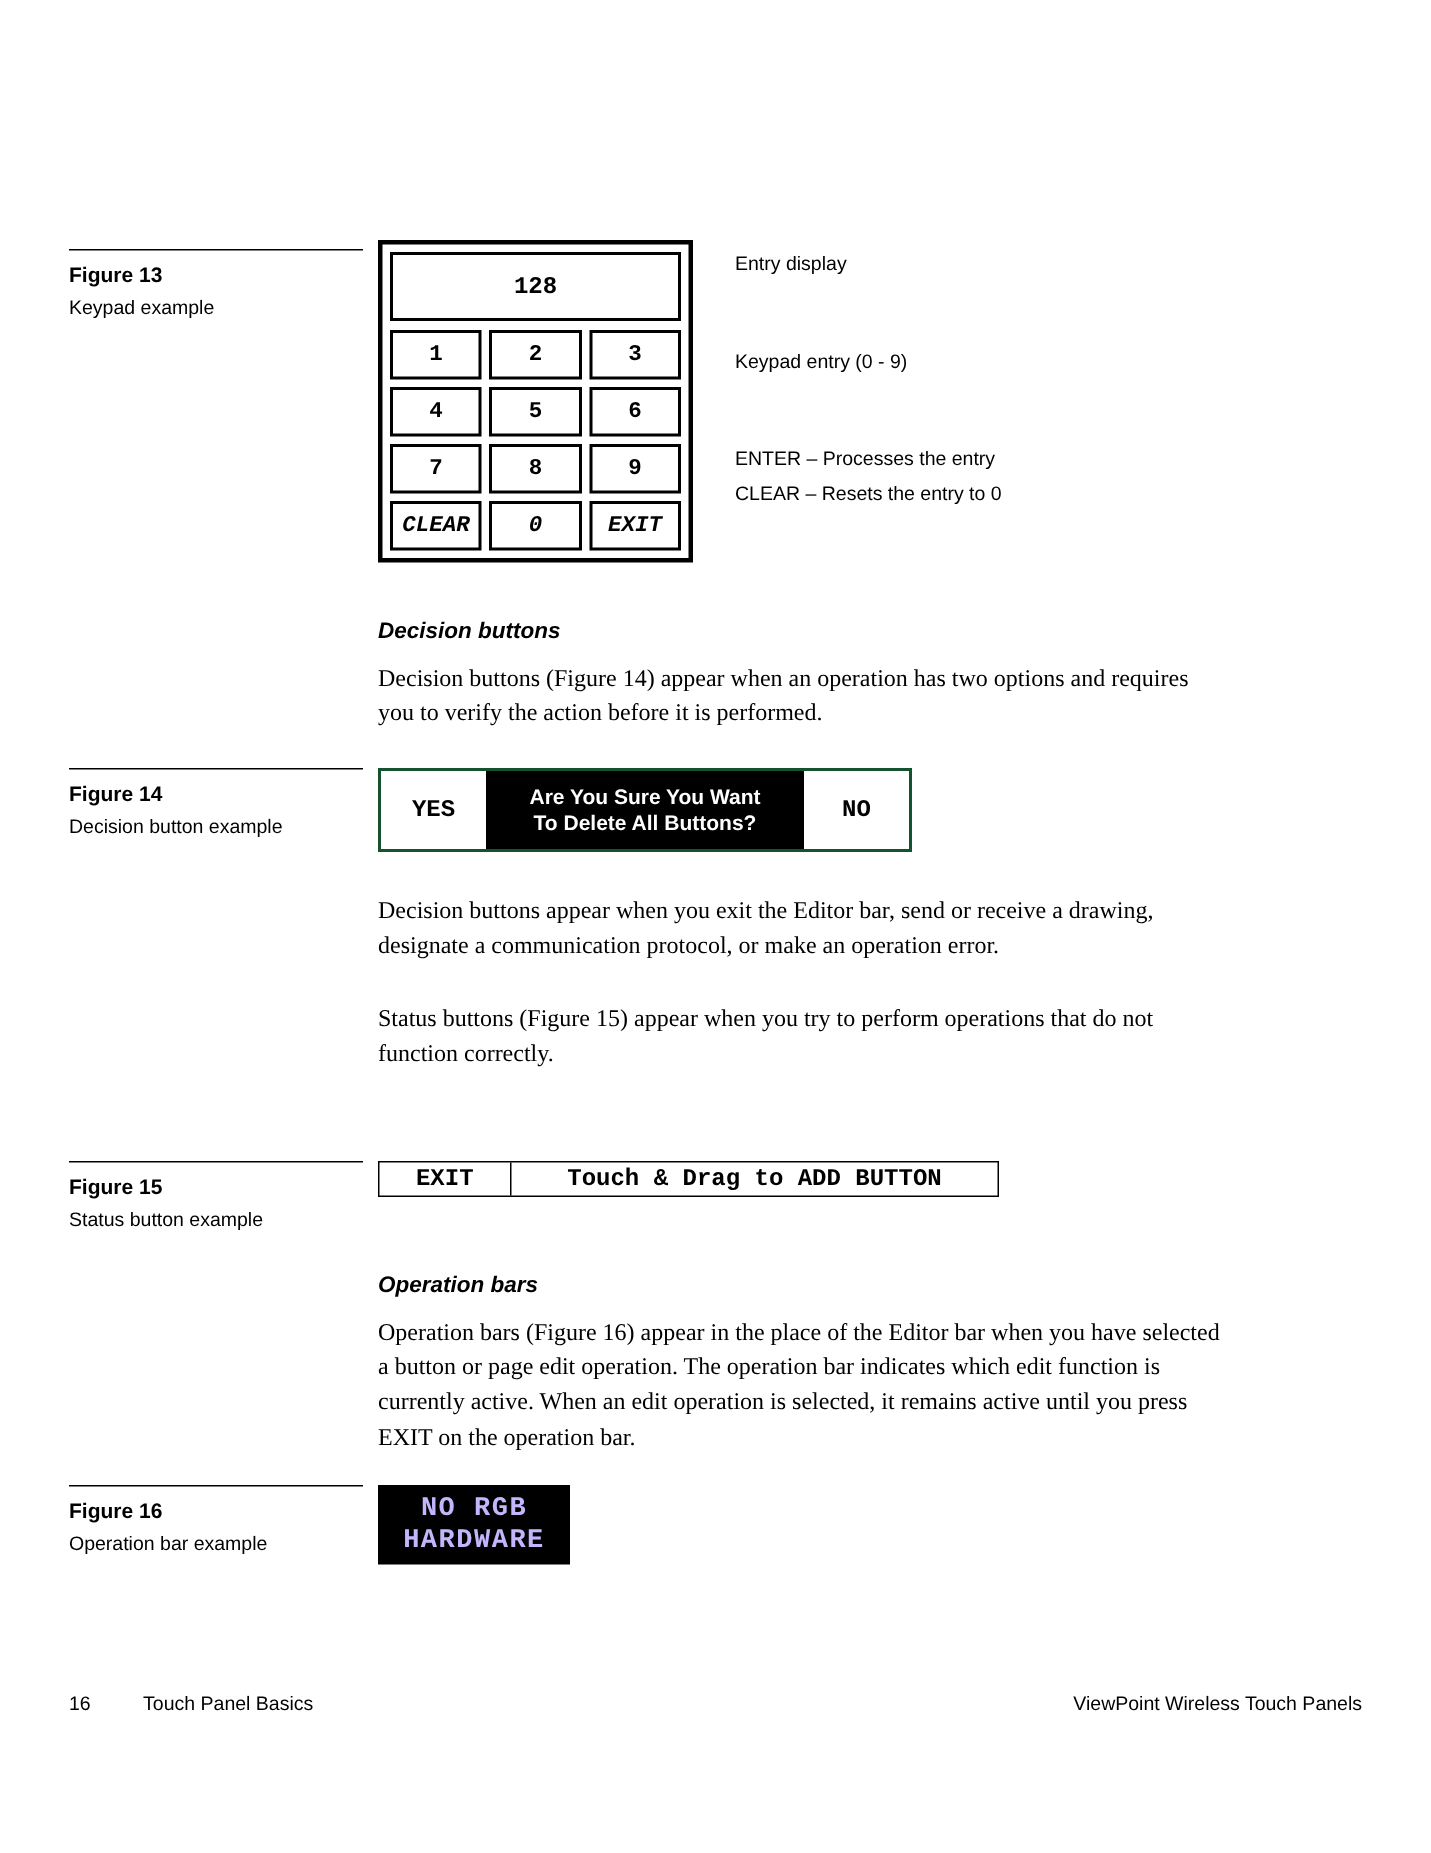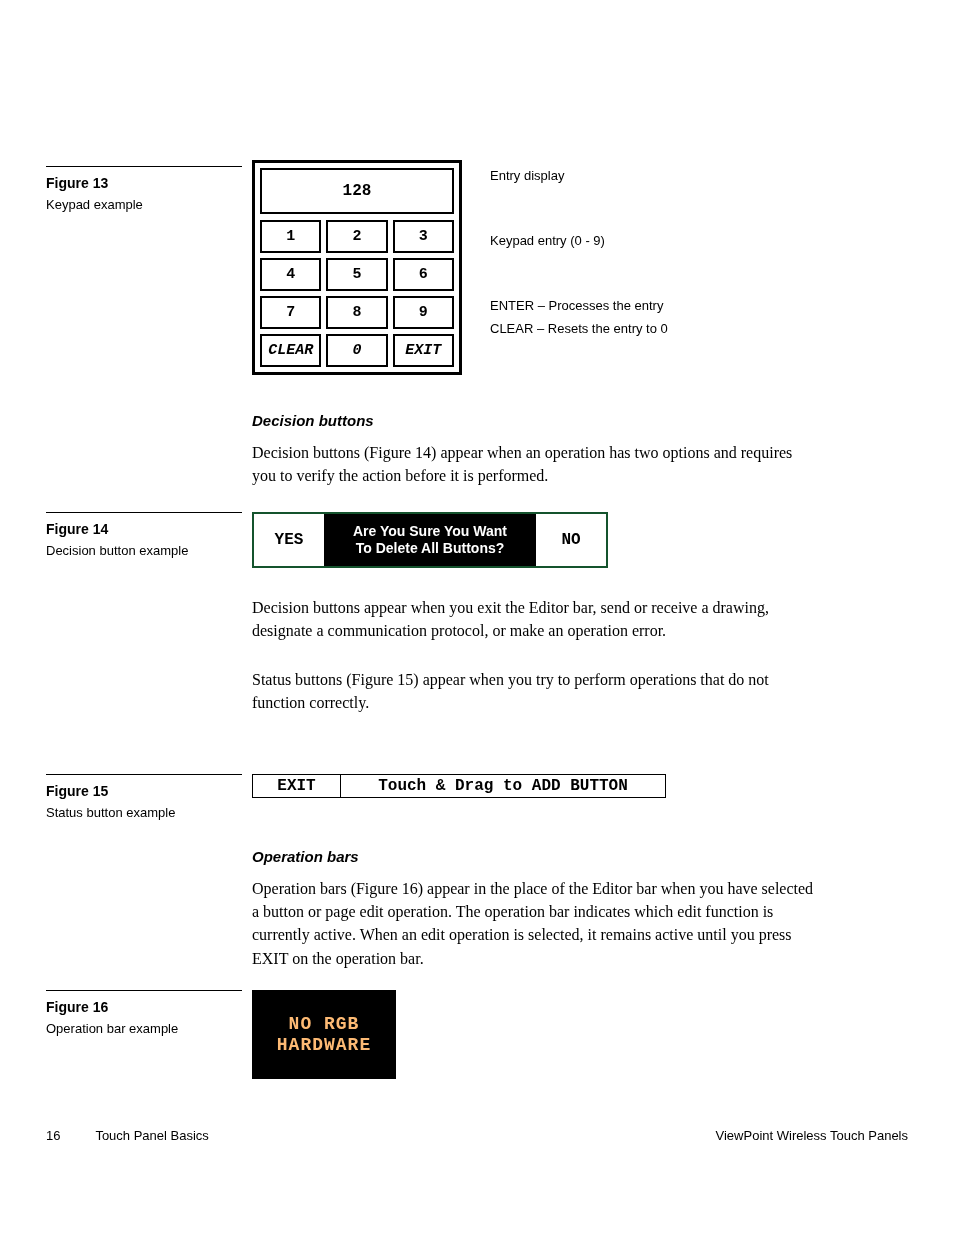--- a/index.html
+++ b/index.html
@@ -149,24 +149,24 @@
     align-items: center;
     justify-content: center;
     font-family: "Courier New", monospace;
     font-weight: bold;
     font-size: 16px;
   }
 
   
   .opbar {
     background: #000;
-    color: #fdba74;
-    width: 144px;
-    text-align: center;
-    padding: 24px 8px;
+    color: #c4b5fd;
+    width: 128px;
+    text-align: center;
+    padding: 6px 8px;
     font-family: "Courier New", monospace;
     font-weight: bold;
     font-size: 18px;
     line-height: 1.15;
     white-space: pre;
     letter-spacing: 1px;
   }
 
   
   .footer {

